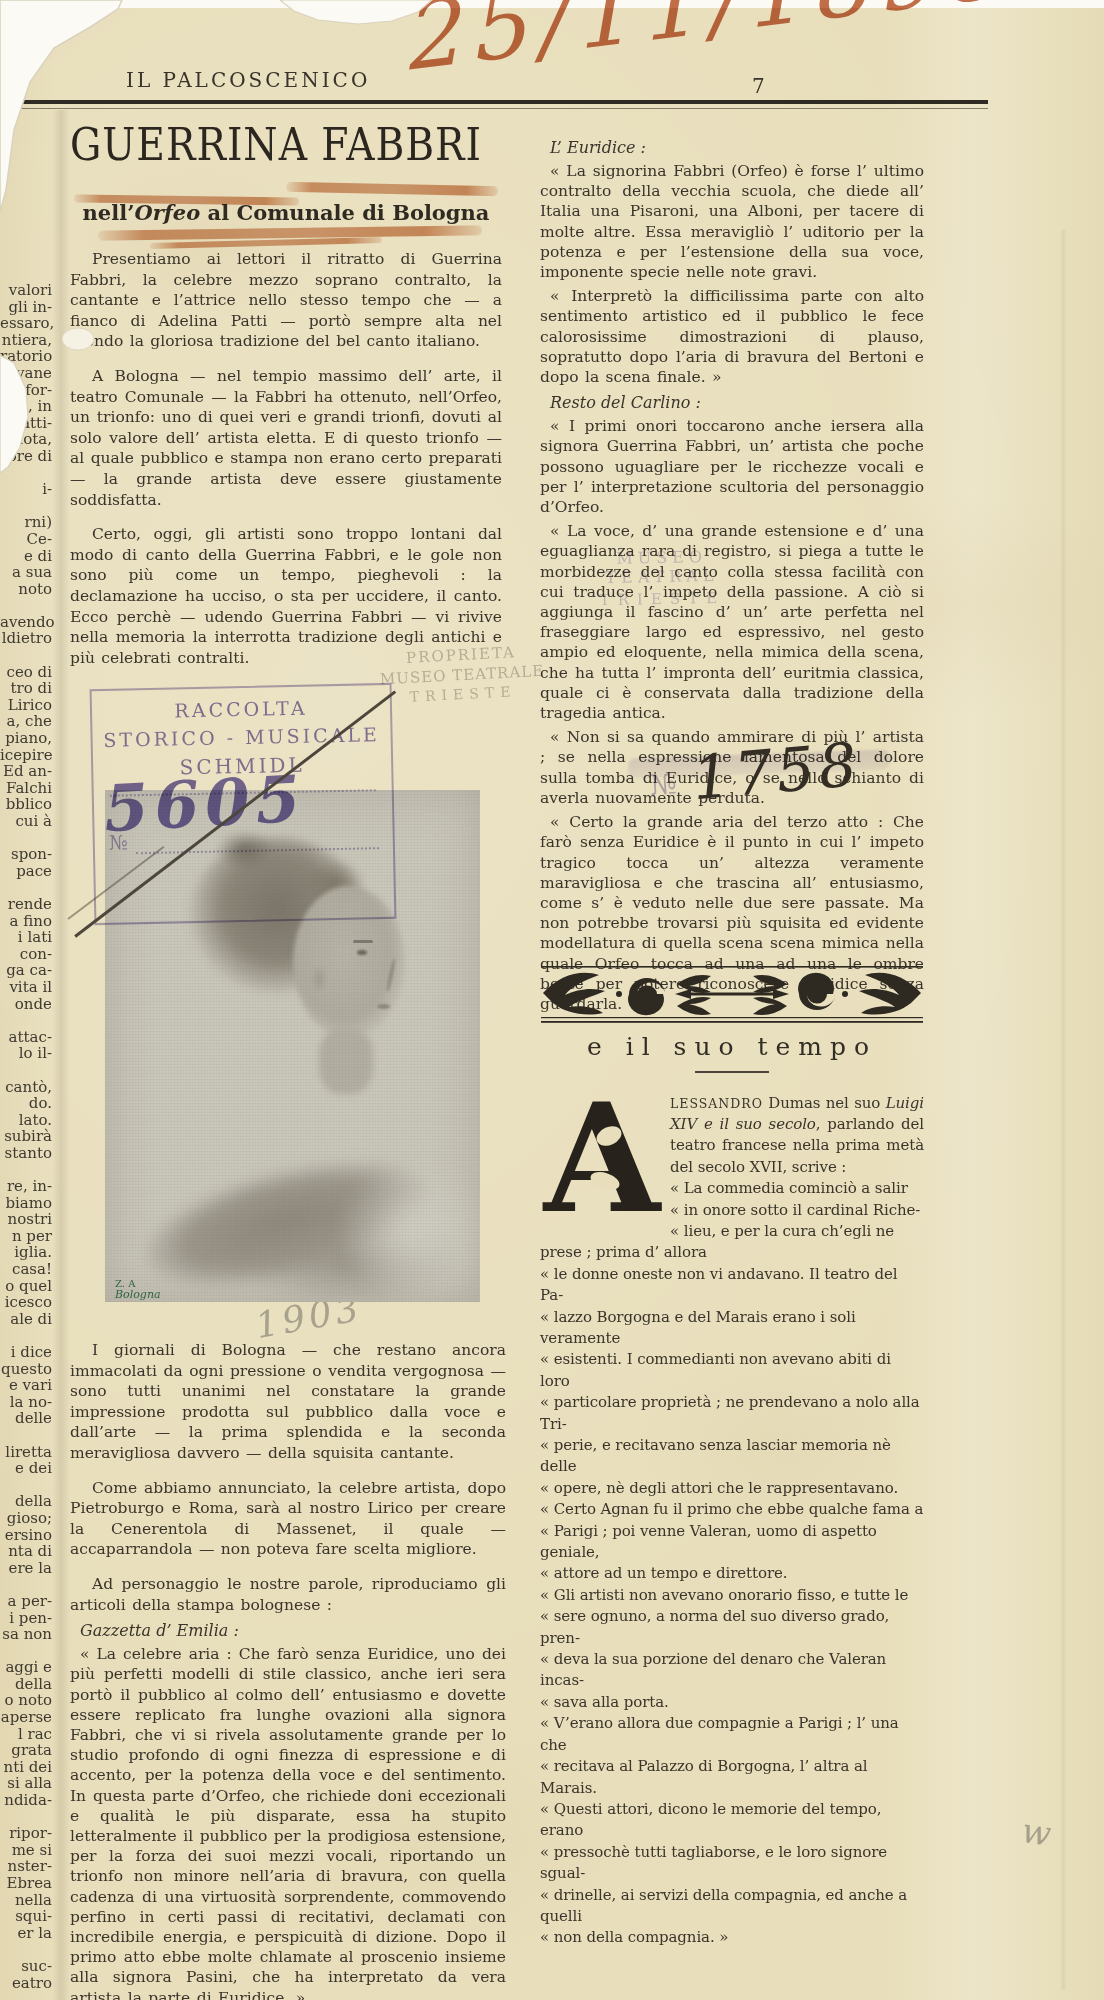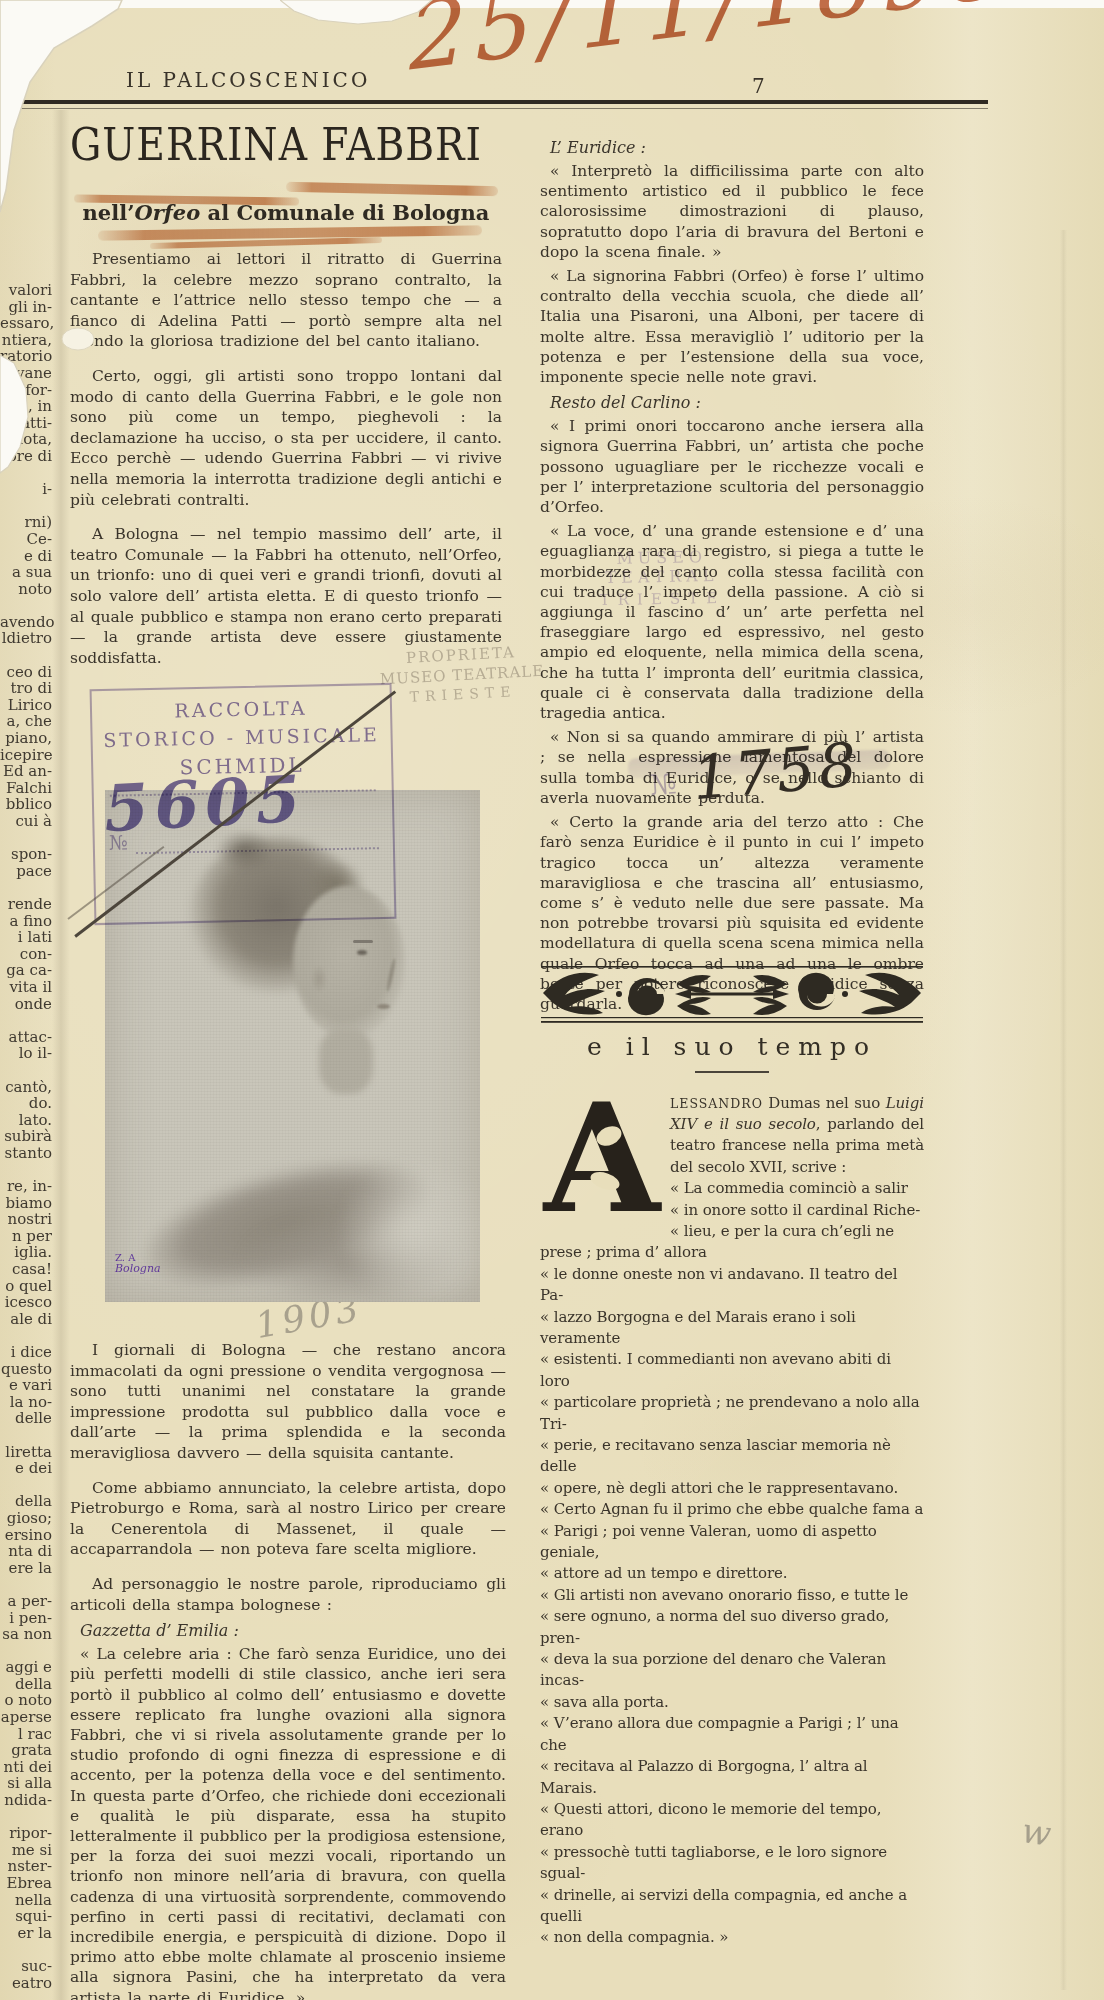--- a/index.html
+++ b/index.html
@@ -113,21 +113,21 @@
   .lips{left:272px;top:214px;width:13px;height:5px;background:#8f887b;filter:blur(1px);}
   .ear{left:206px;top:176px;width:16px;height:26px;background:radial-gradient(#a29d90,transparent 75%);filter:blur(1px);}
   .neck{left:214px;top:238px;width:54px;height:66px;border-radius:40%;background:#b2ae A1;
     background:#b2aea1;filter:blur(3px);}
   .boa{left:36px;top:382px;width:290px;height:104px;border-radius:50%;filter:blur(7px);transform:rotate(-14deg);
     background:radial-gradient(ellipse,#8e887b 0%,#9b958a 50%,rgba(155,149,138,0) 75%);}
   .boa2{left:140px;top:428px;width:210px;height:86px;border-radius:50%;filter:blur(8px);
     background:radial-gradient(ellipse,#989287 0%,rgba(152,146,135,0) 75%);}
   .shoulder{left:236px;top:372px;width:150px;height:140px;border-radius:50%;filter:blur(7px);
     background:radial-gradient(ellipse,#cfccc1 0%,rgba(207,204,193,0) 75%);}
-  .photo-credit{position:absolute;left:10px;bottom:28px;color:#4c1d95;opacity:.85;line-height:11px;}
+  .photo-credit{position:absolute;left:10px;bottom:2px;color:#14532d;opacity:.85;line-height:11px;}
   .pc1{font-size:10px;}
   .pc2{font-size:11px;font-style:italic;}
   
   .a2{position:absolute;left:540px;top:966px;width:384px;}
   .orn-wrap{text-align:center;}
   .cyrano{margin:14px 0 0;text-align:center;font-size:44px;font-style:italic;font-weight:bold;
     color:#2c2720;letter-spacing:1px;}
   .tempo{margin:4px 0 0;text-align:center;font-size:25px;letter-spacing:8px;color:#332e25;}
   .tempo-rule{width:74px;height:1.5px;background:#4a443a;margin:10px auto 20px;}
   .a2body{font-size:15px;line-height:21.4px;color:#3a342b;text-align:justify;letter-spacing:-.1px;}
@@ -263,36 +263,36 @@
 suc-
 eatro
 
 a sua
 niera</div>
 
 <div class="a1head">
   <h1 class="a1title">GUERRINA FABBRI</h1>
   <div class="a1sub"><span>nell’</span><span class="it">Orfeo</span><span> al Comunale di Bologna</span></div>
   <p class="par">Presentiamo ai lettori il ritratto di Guerrina Fabbri, la celebre mezzo soprano contralto, la cantante e l’attrice nello stesso tempo che — a fianco di Adelina Patti — portò sempre alta nel mondo la gloriosa tradizione del bel canto italiano.</p>
+  <p class="par">A Bologna — nel tempio massimo dell’ arte, il teatro Comunale — la Fabbri ha ottenuto, nell’Orfeo, un trionfo: uno di quei veri e grandi trionfi, dovuti al solo valore dell’ artista eletta. E di questo trionfo — al quale pubblico e stampa non erano certo preparati — la grande artista deve essere giustamente soddisfatta.</p>
   <p class="par">Certo, oggi, gli artisti sono troppo lontani dal modo di canto della Guerrina Fabbri, e le gole non sono più come un tempo, pieghevoli : la declamazione ha ucciso, o sta per uccidere, il canto. Ecco perchè — udendo Guerrina Fabbri — vi rivive nella memoria la interrotta tradizione degli antichi e più celebrati contralti.</p>
-  <p class="par">A Bologna — nel tempio massimo dell’ arte, il teatro Comunale — la Fabbri ha ottenuto, nell’Orfeo, un trionfo: uno di quei veri e grandi trionfi, dovuti al solo valore dell’ artista eletta. E di questo trionfo — al quale pubblico e stampa non erano certo preparati — la grande artista deve essere giustamente soddisfatta.</p>
 </div>
 
 <div class="a1bottom">
   <p class="par">I giornali di Bologna — che restano ancora immacolati da ogni pressione o vendita vergognosa — sono tutti unanimi nel constatare la grande impressione prodotta sul pubblico dalla voce e dall’arte — la prima splendida e la seconda meravigliosa davvero — della squisita cantante.</p>
   <p class="par">Come abbiamo annunciato, la celebre artista, dopo Pietroburgo e Roma, sarà al nostro Lirico per creare la Cenerentola di Massenet, il quale — accaparrandola — non poteva fare scelta migliore.</p>
   <p class="par">Ad personaggio le nostre parole, riproduciamo gli articoli della stampa bolognese :</p>
   <div class="press-label">Gazzetta d’ Emilia :</div>
   <p class="pq">« La celebre aria : Che farò senza Euridice, uno dei più perfetti modelli di stile classico, anche ieri sera portò il pubblico al colmo dell’ entusiasmo e dovette essere replicato fra lunghe ovazioni alla signora Fabbri, che vi si rivela assolutamente grande per lo studio profondo di ogni finezza di espressione e di accento, per la potenza della voce e del sentimento. In questa parte d’Orfeo, che richiede doni eccezionali e qualità le più disparate, essa ha stupito letteralmente il pubblico per la prodigiosa estensione, per la forza dei suoi mezzi vocali, riportando un trionfo non minore nell’aria di bravura, con quella cadenza di una virtuosità sorprendente, commovendo perfino in certi passi di recitativi, declamati con incredibile energia, e perspicuità di dizione. Dopo il primo atto ebbe molte chlamate al proscenio insieme alla signora Pasini, che ha interpretato da vera artista la parte di Euridice. »</p>
 </div>
 
 <div class="press">
   <div class="press-label" style="margin-top:0">L’ Euridice :</div>
+  <p class="pq">« La signorina Fabbri (Orfeo) è forse l’ ultimo contralto della vecchia scuola, che diede all’ Italia una Pisaroni, una Alboni, per tacere di molte altre. Essa meravigliò l’ uditorio per la potenza e per l’estensione della sua voce, imponente specie nelle note gravi.</p>
   <p class="pq">« Interpretò la difficilissima parte con alto sentimento artistico ed il pubblico le fece calorosissime dimostrazioni di plauso, sopratutto dopo l’aria di bravura del Bertoni e dopo la scena finale. »</p>
-  <p class="pq">« La signorina Fabbri (Orfeo) è forse l’ ultimo contralto della vecchia scuola, che diede all’ Italia una Pisaroni, una Alboni, per tacere di molte altre. Essa meravigliò l’ uditorio per la potenza e per l’estensione della sua voce, imponente specie nelle note gravi.</p>
   <div class="press-label">Resto del Carlino :</div>
   <p class="pq">« I primi onori toccarono anche iersera alla signora Guerrina Fabbri, un’ artista che poche possono uguagliare per le ricchezze vocali e per l’ interpretazione scultoria del personaggio d’Orfeo.</p>
   <p class="pq">« La voce, d’ una grande estensione e d’ una eguaglianza rara di registro, si piega a tutte le morbidezze del canto colla stessa facilità con cui traduce l’ impeto della passione. A ciò si aggiunga il fascino d’ un’ arte perfetta nel fraseggiare largo ed espressivo, nel gesto ampio ed eloquente, nella mimica della scena, che ha tutta l’ impronta dell’ euritmia classica, quale ci è conservata dalla tradizione della tragedia antica.</p>
   <p class="pq">« Non si sa quando ammirare di più l’ artista ; se nella espressione lamentosa del dolore sulla tomba di Euridice, o se nello schianto di averla nuovamente perduta.</p>
   <p class="pq">« Certo la grande aria del terzo atto : Che farò senza Euridice è il punto in cui l’ impeto tragico tocca un’ altezza veramente maravigliosa e che trascina all’ entusiasmo, come s’ è veduto nelle due sere passate. Ma non potrebbe trovarsi più squisita ed evidente modellatura di quella scena scena mimica nella quale Orfeo tocca ad una ad una le ombre beate per potere riconoscere Euridice senza guardarla.</p>
 </div>
 
 <div class="a2">
   <div class="orn-wrap">
     <svg width="382" height="58" viewBox="0 0 382 58">

